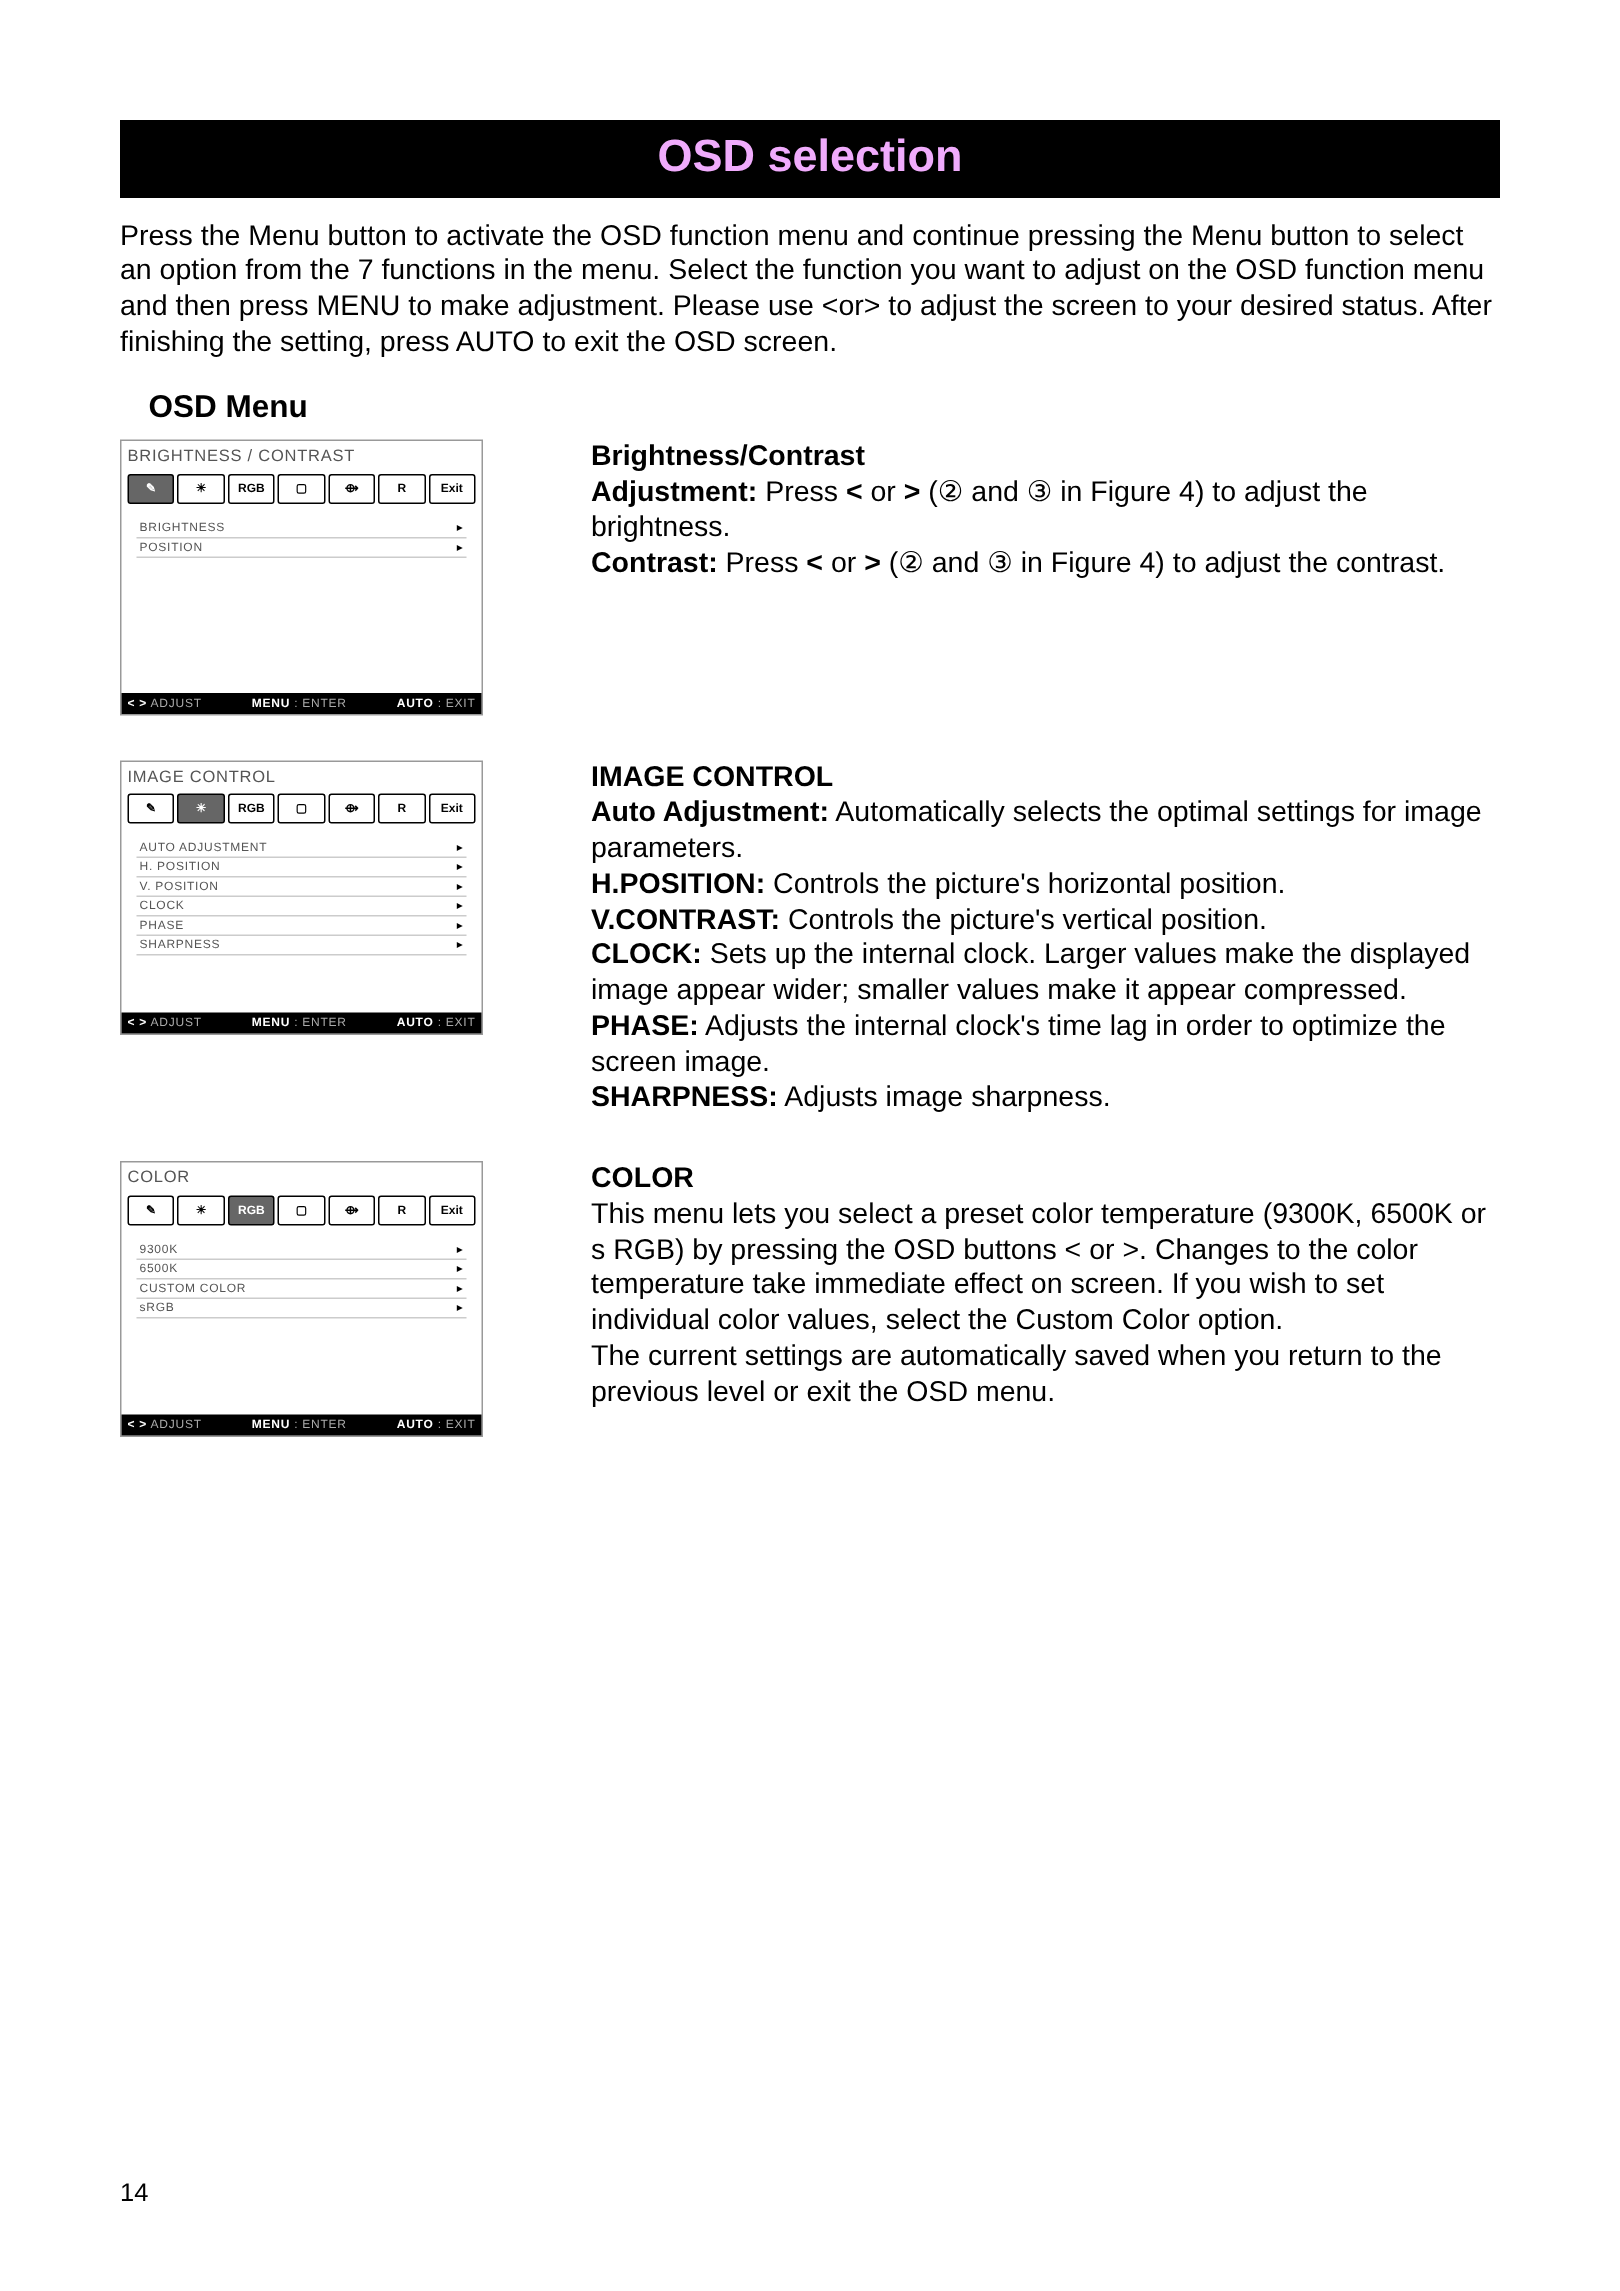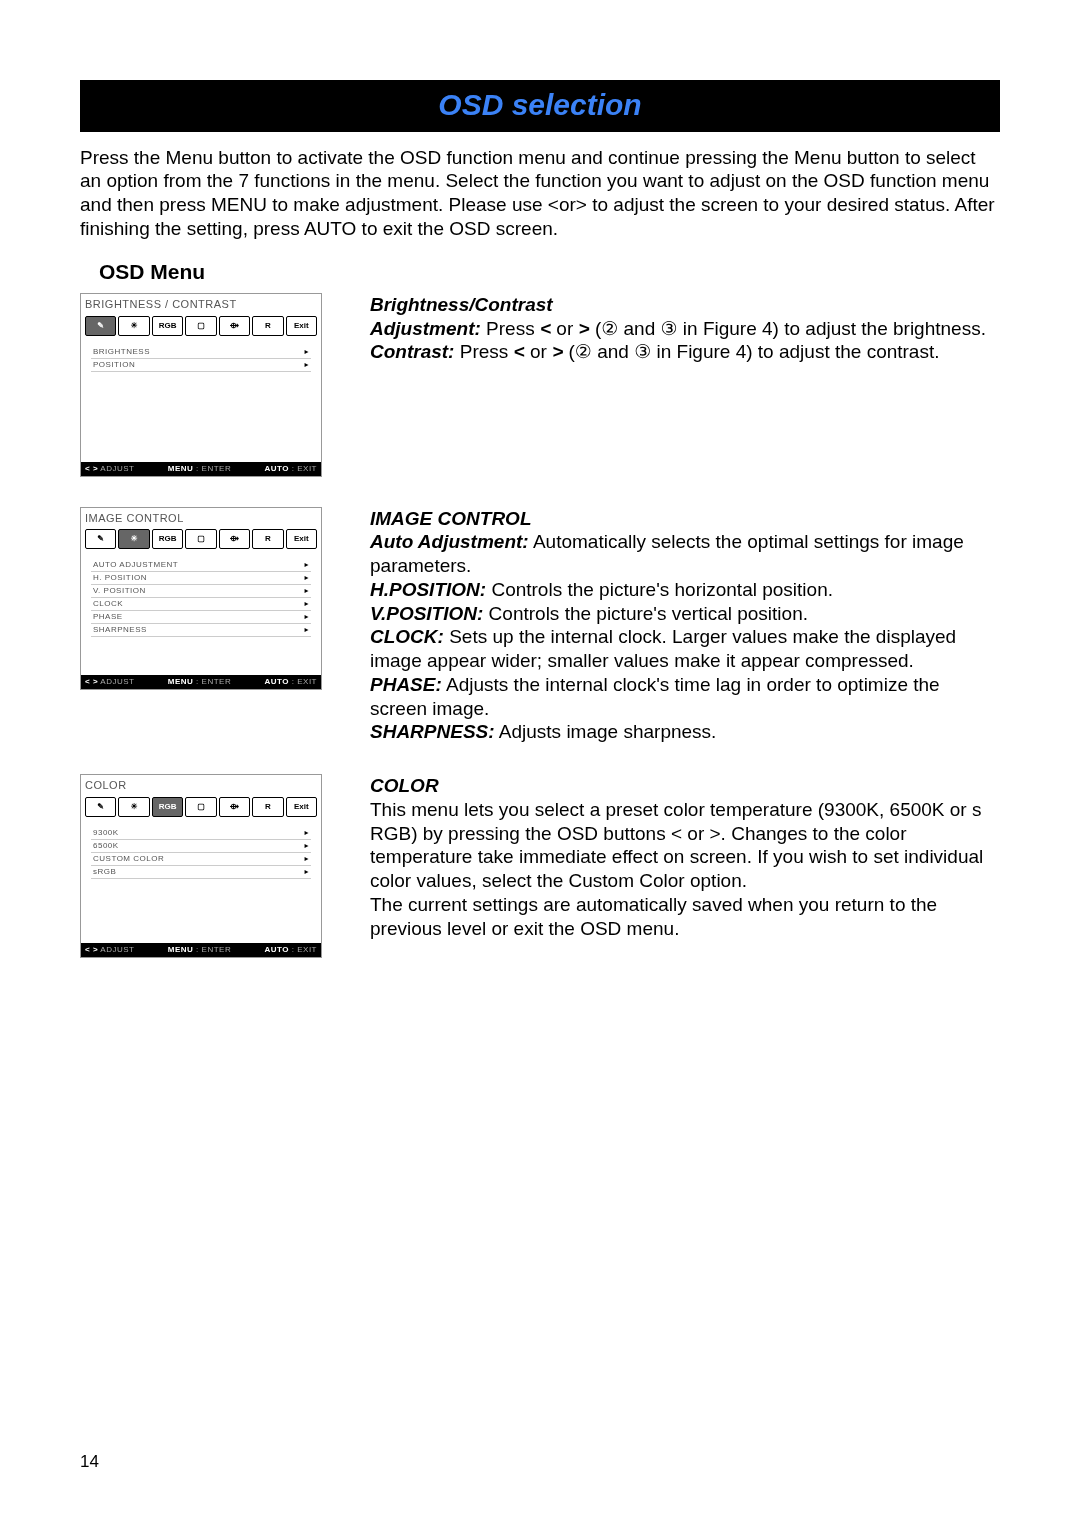--- a/index.html
+++ b/index.html
@@ -13,51 +13,51 @@
   }
   .page {
     width: 1080px;
     height: 1527px;
     position: relative;
     box-sizing: border-box;
     padding: 80px 80px 0 80px;
   }
   .title-bar {
     background: #000;
-    color: #3b82f6;
+    color: #f0abfc;
     font-size: 30px;
     font-weight: bold;
-    font-style: italic;
     text-align: center;
     padding: 6px 0 8px 0;
     margin-bottom: 14px;
   }
   .intro {
     margin-bottom: 18px;
   }
   .osd-menu-heading {
     font-weight: bold;
     font-size: 21px;
     margin-bottom: 8px;
     margin-left: 19px;
   }
   .row {
     display: flex;
     align-items: flex-start;
     margin-bottom: 30px;
+    gap: 24px;
   }
   .osd-col {
     width: 240px;
     flex: 0 0 auto;
     margin-right: 50px;
   }
   .text-col {
     flex: 1 1 auto;
   }
-  .bold { font-weight: bold; font-style: italic; }
+  .bold { font-weight: bold; }
 
   
   .osd-box {
     width: 240px;
     background: #fff;
     border: 1px solid #999;
     font-size: 9px;
     color: #444;
   }
   .osd-title {
@@ -221,21 +221,21 @@
           <span class="seg"><b>&lt; &gt;</b> <span class="dim">ADJUST</span></span>
           <span class="seg"><b>MENU</b><span class="dim"> : </span><span class="dim">ENTER</span></span>
           <span class="seg"><b>AUTO</b><span class="dim"> : </span><span class="dim">EXIT</span></span>
         </div>
       </div>
     </div>
     <div class="text-col">
       <div><span class="bold">IMAGE CONTROL</span></div>
       <div><span class="bold">Auto Adjustment:</span><span> Automatically selects the optimal settings for image parameters.</span></div>
       <div><span class="bold">H.POSITION:</span><span> Controls the picture's horizontal position.</span></div>
-      <div><span class="bold">V.POSITION:</span><span> Controls the picture's vertical position.</span></div>
+      <div><span class="bold">V.CONTRAST:</span><span> Controls the picture's vertical position.</span></div>
       <div><span class="bold">CLOCK:</span><span> Sets up the internal clock. Larger values make the displayed image appear wider; smaller values make it appear compressed.</span></div>
       <div><span class="bold">PHASE:</span><span> Adjusts the internal clock's time lag in order to optimize the screen image.</span></div>
       <div><span class="bold">SHARPNESS:</span><span> Adjusts image sharpness.</span></div>
     </div>
   </div>
 
   <div class="row">
     <div class="osd-col">
       <div class="osd-box">
         <div class="osd-title">COLOR</div>

